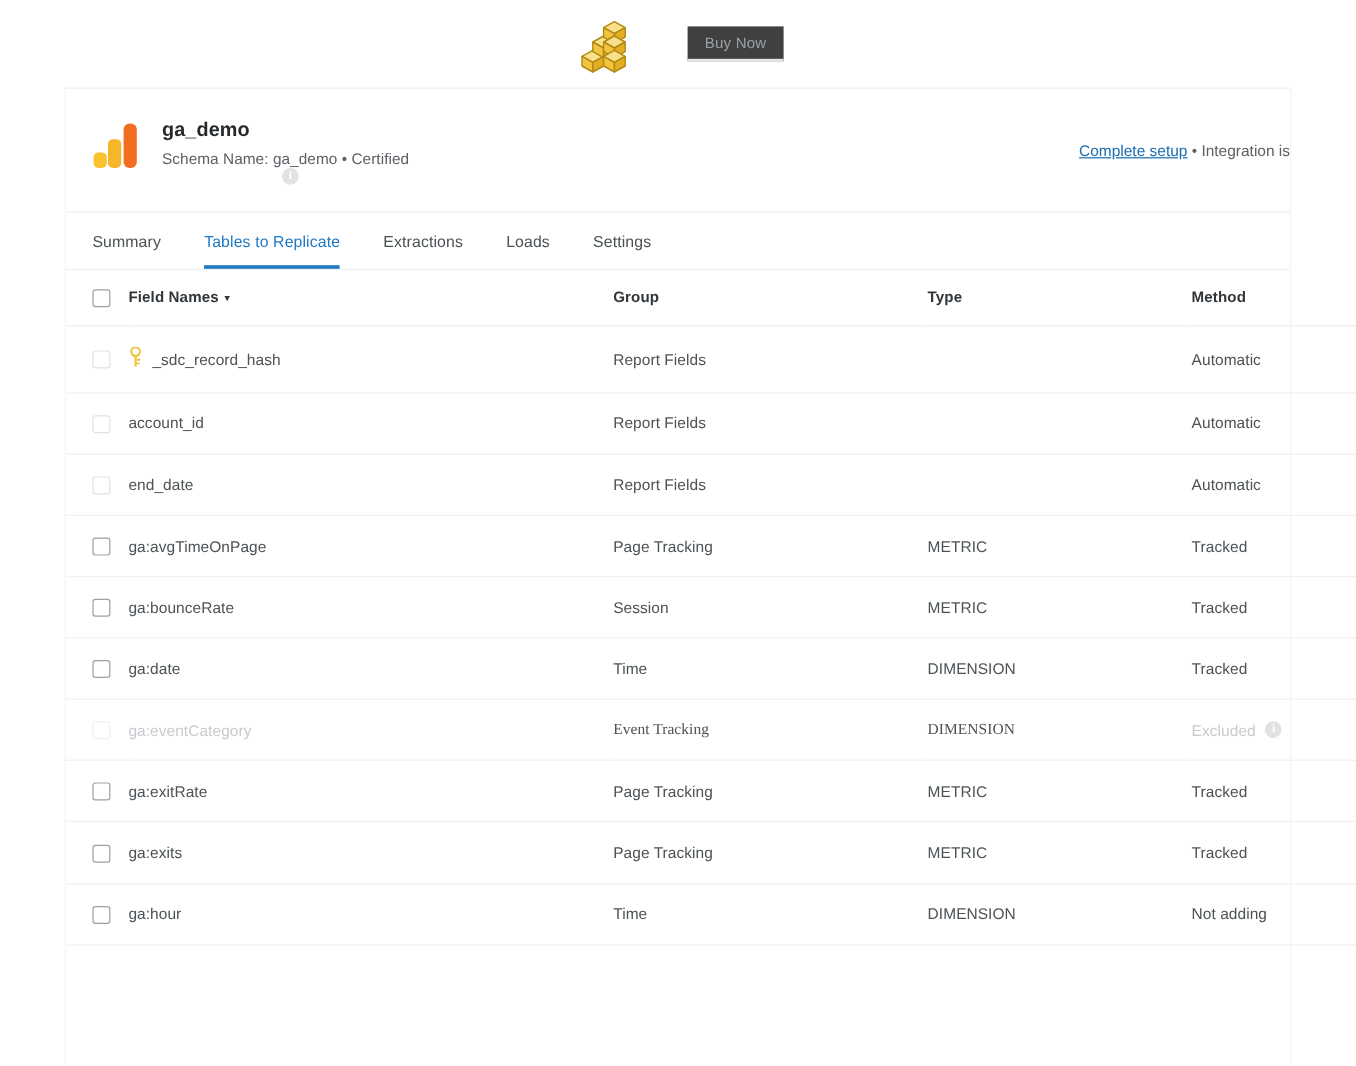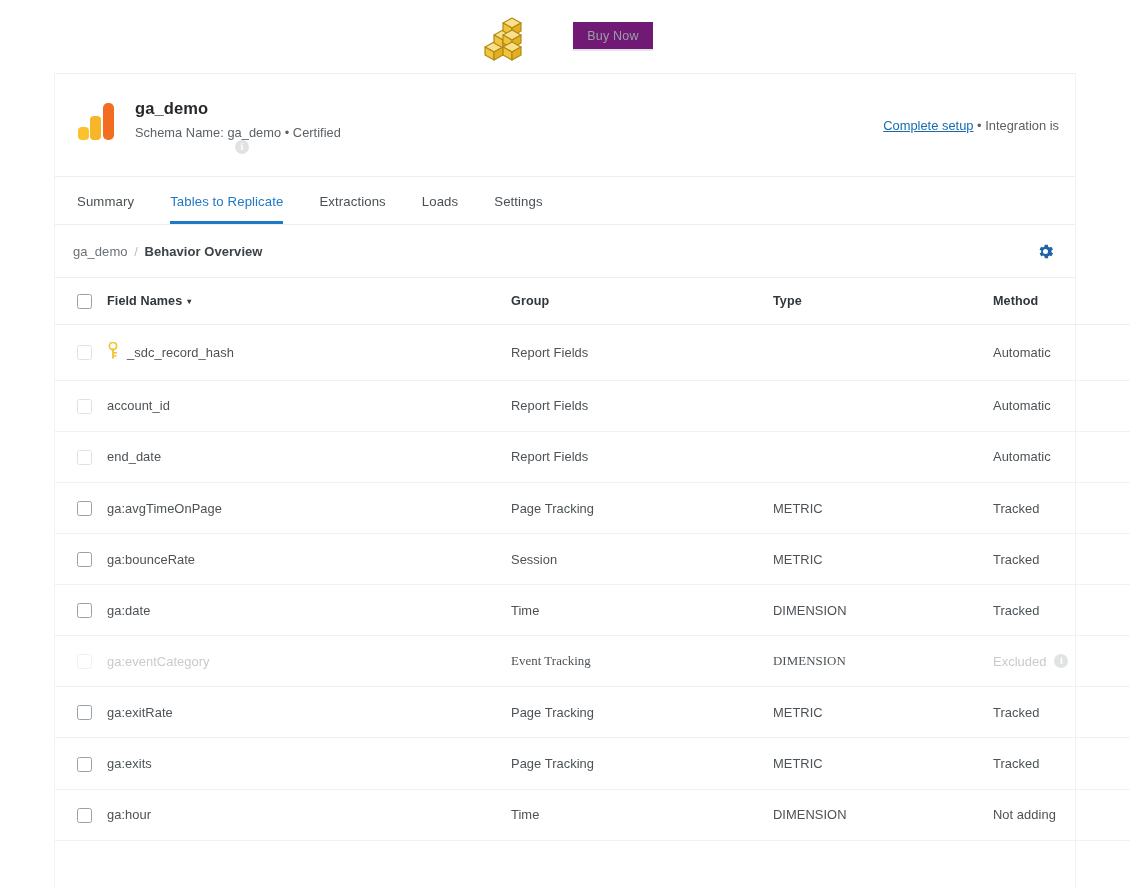--- a/index.html
+++ b/index.html
@@ -30,21 +30,21 @@
   .blocks-icon { width: 52px; height: 56px; position: relative; flex: 0 0 auto; }
   .banner-text {
     font-size: 14.5px;
     color: #3f4549;
     letter-spacing: .1px;
   }
   .buy-now {
     margin-left: 26px;
     font-size: 12.5px;
     color: #9aa0a6;
-    background: #701a75;
+    background: #404040;
     border: none;
     border-bottom: 2px solid #e3e5e8;
     padding: 7px 14px 6px;
     cursor: pointer;
     font-family: "Liberation Sans", sans-serif;
     letter-spacing: .2px;
   }
 
   
   .content {
@@ -89,21 +89,21 @@
     font-size: 10px;
     font-weight: bold;
     line-height: 14px;
     text-align: center;
     margin-left: 8px;
     vertical-align: middle;
     font-family: "Liberation Serif", serif;
   }
   .int-right {
     position: absolute;
-    right: 16px;
+    right: 0px;
     top: 44px;
     font-size: 12.9px;
     color: #5b6166;
     white-space: nowrap;
   }
   .int-right a {
     color: #176cb0;
     text-decoration: underline;
     cursor: pointer;
   }
@@ -271,32 +271,20 @@
     </div>
 
     <div class="tabs">
       <div class="tab">Summary</div>
       <div class="tab active">Tables to Replicate</div>
       <div class="tab">Extractions</div>
       <div class="tab">Loads</div>
       <div class="tab">Settings</div>
     </div>
 
-    <div class="crumb-row">
-      <div class="crumb">
-        <span>ga_demo</span>
-        <span class="sep">/</span>
-        <span class="cur">Behavior Overview</span>
-      </div>
-      <div class="gear-btn">
-        <svg width="19" height="19" viewBox="0 0 24 24" fill="#1c63a8">
-          <path d="M19.4 13a7.6 7.6 0 0 0 0-2l2-1.5-2-3.4-2.4 1a7.5 7.5 0 0 0-1.7-1l-.4-2.6h-3.9l-.4 2.6c-.6.2-1.2.6-1.7 1l-2.4-1-2 3.4L6.6 11a7.6 7.6 0 0 0 0 2l-2 1.5 2 3.4 2.4-1c.5.4 1.1.8 1.7 1l.4 2.6h3.9l.4-2.6c.6-.2 1.2-.6 1.7-1l2.4 1 2-3.4-2-1.5zM12 15.2A3.2 3.2 0 1 1 12 8.8a3.2 3.2 0 0 1 0 6.4z"></path>
-        </svg>
-      </div>
-    </div>
 
 
     <table class="fields">
       <thead>
         <tr>
           <th class="col-check">
             <span class="chk"></span>
           </th>
           <th class="col-name">
             <span>Field Names</span><span class="caret">▾</span>

